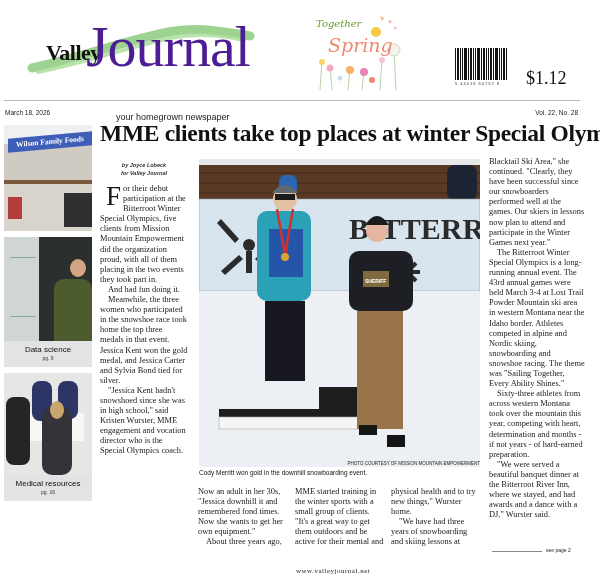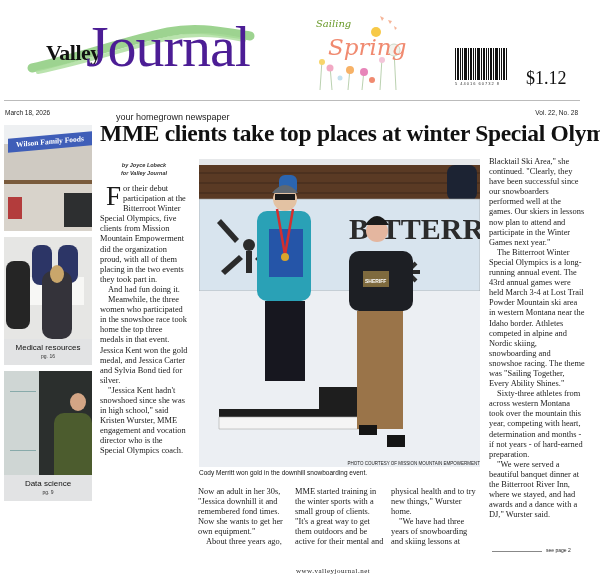--- a/index.html
+++ b/index.html
@@ -9,21 +9,21 @@
   
   .masthead { position: absolute; left: 0; top: 0; width: 600px; height: 104px; }
   .logo { position: absolute; left: 18px; top: 10px; width: 250px; height: 80px; }
   .logo-swoosh { position: absolute; left: 0; top: 0; }
   .logo-valley { position: absolute; left: 4px; top: 30px; font-family: "Liberation Serif", serif; font-size: 22px; font-weight: bold; color: #111; letter-spacing: -0.5px; margin-left: 24px; }
   .logo-journal { position: absolute; left: 68px; top: 8px; font-family: "Liberation Serif", serif; font-size: 58px; color: #4c1d95; letter-spacing: -1px; line-height: 1; }
   .logo-tagline { position: absolute; left: 98px; top: 66px; font-family: "Liberation Sans", sans-serif; font-size: 9px; color: #222; margin-top: 36px; }
 
   .spring { position: absolute; left: 310px; top: 10px; width: 100px; height: 82px; }
   .spring-welcome { position: absolute; left: 6px; top: 8px; font-family: "DejaVu Serif", serif; font-style: italic; font-size: 10px; color: #6a9a2a; }
-  .spring-word { position: absolute; left: 18px; top: 24px; font-family: "DejaVu Serif", serif; font-style: italic; font-size: 23px; color: #f08a70; }
+  .spring-word { position: absolute; left: 18px; top: 24px; font-family: "DejaVu Serif", serif; font-style: italic; font-size: 19px; color: #f08a70; }
 
   .barcode { position: absolute; left: 455px; top: 48px; width: 58px; height: 40px; }
   .barcode-bars { display: flex; height: 32px; gap: 1px; align-items: stretch; }
   .barcode-bars span { background: #111; }
   .barcode-num { font-family: "Liberation Sans", sans-serif; font-size: 4px; color: #333; letter-spacing: 1px; margin-top: 1px; }
   .price { position: absolute; left: 526px; top: 68px; font-family: "Liberation Serif", serif; font-size: 18px; color: #111; }
 
   .rule-top { position: absolute; left: 4px; top: 100px; width: 576px; height: 1px; background: #bbbbbb; }
   .dateline { position: absolute; left: 5px; top: 109px; font-family: "Liberation Sans", sans-serif; font-size: 6.5px; color: #222; }
   .volline { position: absolute; right: 22px; top: 109px; font-family: "Liberation Sans", sans-serif; font-size: 6.5px; color: #222; }
@@ -93,21 +93,21 @@
         </g>
       <circle cx="12" cy="52" r="3" fill="#f7d56b"></circle>
       <circle cx="20" cy="58" r="3.5" fill="#f2a9c4"></circle>
       <circle cx="40" cy="60" r="4" fill="#f7b267"></circle>
       <circle cx="54" cy="62" r="4" fill="#e785b9"></circle>
       <circle cx="62" cy="70" r="3" fill="#f08a70"></circle>
       <circle cx="72" cy="50" r="3" fill="#f3c5d9"></circle>
       <circle cx="84" cy="40" r="6" fill="#f3f3ee" stroke="#cfd8c8"></circle>
       <circle cx="30" cy="68" r="2.5" fill="#c2e1f0"></circle>
     </svg>
-    <span class="spring-welcome">Sailing</span>
+    <span class="spring-welcome">Together</span>
     <span class="spring-word">Spring</span>
   </div>
 
   <div class="barcode">
     <div class="barcode-bars">
       <span style="width:1px"></span>
         <span style="width:2px"></span>
         <span style="width:1px"></span>
         <span style="width:1px"></span>
         <span style="width:3px"></span>
@@ -136,47 +136,47 @@
   <div class="dateline">March 18, 2026</div>
   <div class="volline">Vol. 22, No. 28</div>
 </div>
 
 <div class="rail">
   <div class="rail-item">
     <div class="rail-photo" style="height:106px;background:linear-gradient(#eef0f2 0 18%, #cfcac2 18% 52%, #7a5b3c 52% 56%, #d8d3cb 56% 100%);">
       <div style="position:absolute;left:4px;top:10px;width:84px;height:14px;background:#3f5eb8;transform:skewY(-5deg);color:#fff;font-family:'Liberation Serif',serif;font-size:7.5px;line-height:14px;text-align:center;font-weight:bold;">Wilson Family Foods</div>
       <div style="position:absolute;left:4px;top:72px;width:14px;height:22px;background:#b33c3c;"></div>
       <div style="position:absolute;left:60px;top:68px;width:28px;height:34px;background:#2d2f30;"></div>
+    </div>
+  </div>
+
+  <div class="rail-item">
+    <div class="rail-photo" style="height:104px;background:linear-gradient(90deg,#cfd6d4 0 40%, #2b2f2d 40% 100%);">
+      <div style="position:absolute;left:6px;top:20px;width:26px;height:60px;border-top:1px solid #8aa;border-bottom:1px solid #8aa;"></div>
+      <div style="position:absolute;left:66px;top:22px;width:16px;height:18px;border-radius:50%;background:#d3a585;"></div>
+      <div style="position:absolute;left:50px;top:42px;width:38px;height:62px;background:#4c5c2e;border-radius:10px 10px 0 0;"></div>
+    </div>
+    <div class="rail-cap">
+      <span class="rail-title">Data science</span>
+      <span class="rail-page">pg. 9</span>
     </div>
   </div>
 
   <div class="rail-item">
     <div class="rail-photo" style="height:102px;background:#e6e6e4;">
       <div style="position:absolute;left:10px;top:40px;width:70px;height:28px;background:#f7f7f5;"></div>
       <div style="position:absolute;left:28px;top:8px;width:20px;height:40px;background:#2c3566;border-radius:8px;"></div>
       <div style="position:absolute;left:54px;top:8px;width:20px;height:38px;background:#2c3566;border-radius:8px;"></div>
       <div style="position:absolute;left:2px;top:24px;width:24px;height:68px;background:#252525;border-radius:8px;"></div>
       <div style="position:absolute;left:38px;top:34px;width:30px;height:68px;background:#34333a;border-radius:10px;"></div>
       <div style="position:absolute;left:46px;top:28px;width:14px;height:18px;background:#c9a66b;border-radius:50%;"></div>
     </div>
     <div class="rail-cap">
       <span class="rail-title">Medical resources</span>
       <span class="rail-page">pg. 16</span>
-    </div>
-  </div>
-
-  <div class="rail-item">
-    <div class="rail-photo" style="height:104px;background:linear-gradient(90deg,#cfd6d4 0 40%, #2b2f2d 40% 100%);">
-      <div style="position:absolute;left:6px;top:20px;width:26px;height:60px;border-top:1px solid #8aa;border-bottom:1px solid #8aa;"></div>
-      <div style="position:absolute;left:66px;top:22px;width:16px;height:18px;border-radius:50%;background:#d3a585;"></div>
-      <div style="position:absolute;left:50px;top:42px;width:38px;height:62px;background:#4c5c2e;border-radius:10px 10px 0 0;"></div>
-    </div>
-    <div class="rail-cap">
-      <span class="rail-title">Data science</span>
-      <span class="rail-page">pg. 9</span>
     </div>
   </div>
 </div>
 
 <h1 class="headline">MME clients take top places at winter Special Olympics</h1>
 
 <div class="byline">
   <div>by Joyce Lobeck</div>
   <div>for Valley Journal</div>
 </div>

